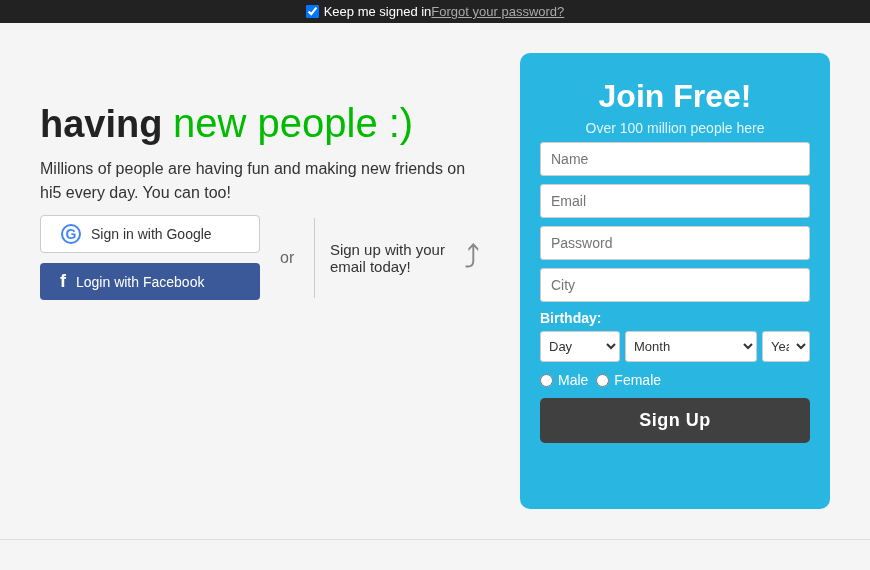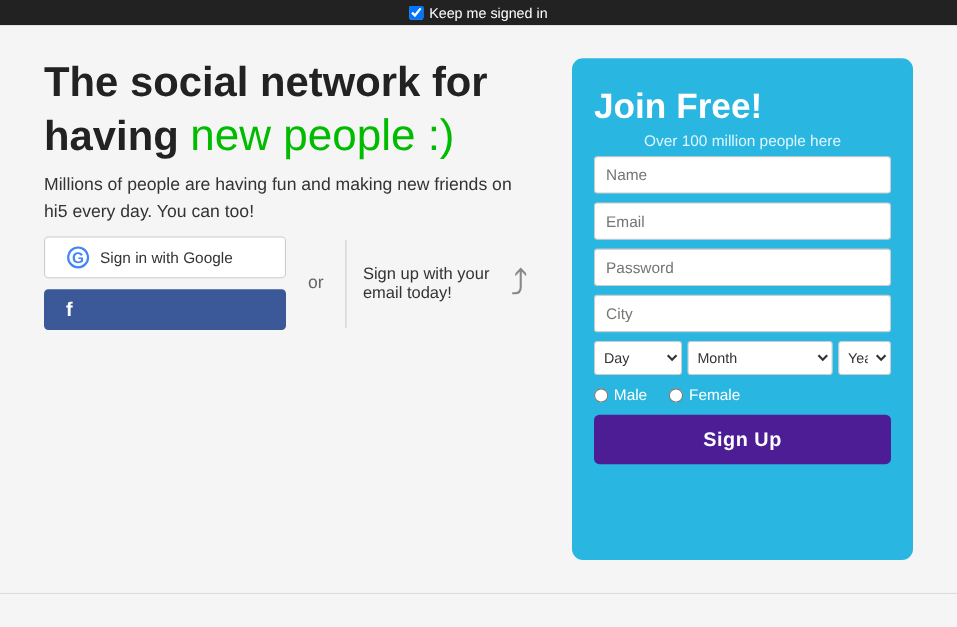--- a/index.html
+++ b/index.html
@@ -146,21 +146,21 @@
     
     .join-card {
       width: 310px;
       background: #29b6e0;
       border-radius: 10px;
       padding: 25px 20px;
       color: #fff;
       flex-shrink: 0;
     }
     .join-card h2 {
-      text-align: left;
+      text-align: center;
       font-size: 32px;
       color: #fff;
       margin-bottom: 5px;
     }
     .join-card .subtitle {
       text-align: center;
       font-size: 14px;
       color: #e0f5ff;
       margin-bottom: 6px;
     }
@@ -198,21 +198,21 @@
       width: 80px;
     }
     .birthday-row select:nth-child(2) {
       flex: 1;
     }
     .birthday-row select:last-child {
       width: 48px;
     }
     .gender-row {
       display: flex;
-      gap: 20px;
+      gap: 8px;
       margin-bottom: 10px;
     }
     .gender-row label {
       display: flex;
       align-items: center;
       gap: 5px;
       font-size: 14px;
       color: #fff;
       cursor: pointer;
     }
@@ -222,21 +222,21 @@
       margin-bottom: 12px;
       line-height: 1.4;
     }
     .terms-text a {
       color: #fff;
       text-decoration: underline;
     }
     .signup-btn {
       width: 100%;
       padding: 12px;
-      background: #4c1d95;
+      background: #404040;
       color: #fff;
       border: none;
       border-radius: 5px;
       font-size: 18px;
       font-weight: bold;
       cursor: pointer;
       letter-spacing: 0.5px;
     }
 
     
@@ -252,40 +252,42 @@
     }
   </style>
 </head>
 <body>
 
 <div class="top-bar">
   <div class="keep-signed">
     <input type="checkbox" checked="" style="">
     <span>Keep me signed in</span>
   </div>
+  <a href="#">Forgot your password?</a>
 </div>
 
 <div class="main-content">
 
   <div class="left-section">
     <h1>
-      <span>The social network for</span><br>
+      <br>
       <span>having</span>
       <span class="cursive">new people :)</span>
     </h1>
     <p>Millions of people are having fun and making new friends on hi5 every day. You can too!</p>
 
     <div class="auth-area">
       <div class="auth-buttons">
         <button class="google-btn">
           <span class="google-g">G</span>
           <span>Sign in with Google</span>
         </button>
         <button class="facebook-btn">
           <span class="fb-icon">f</span>
+          <span>Login with Facebook</span>
         </button>
       </div>
 
       <div class="or-divider">
         <span>or</span>
       </div>
 
       <div class="vertical-divider"></div>
 
       <div class="signup-email">
@@ -297,20 +299,21 @@
 
   <div class="join-card">
     <h2>Join Free!</h2>
     <p class="subtitle">Over 100 million people here</p>
 
     <input type="text" placeholder="Name" style="">
     <input type="email" placeholder="Email" style="">
     <input type="password" placeholder="Password" style="">
     <input type="text" placeholder="City" style="">
 
+    <div class="birthday-label">Birthday:</div>
     <div class="birthday-row">
       <select>
         <option>Day</option>
         <option>1</option><option>2</option><option>3</option><option>4</option><option>5</option>
         <option>6</option><option>7</option><option>8</option><option>9</option><option>10</option>
         <option>11</option><option>12</option><option>13</option><option>14</option><option>15</option>
         <option>16</option><option>17</option><option>18</option><option>19</option><option>20</option>
         <option>21</option><option>22</option><option>23</option><option>24</option><option>25</option>
         <option>26</option><option>27</option><option>28</option><option>29</option><option>30</option>
         <option>31</option>

